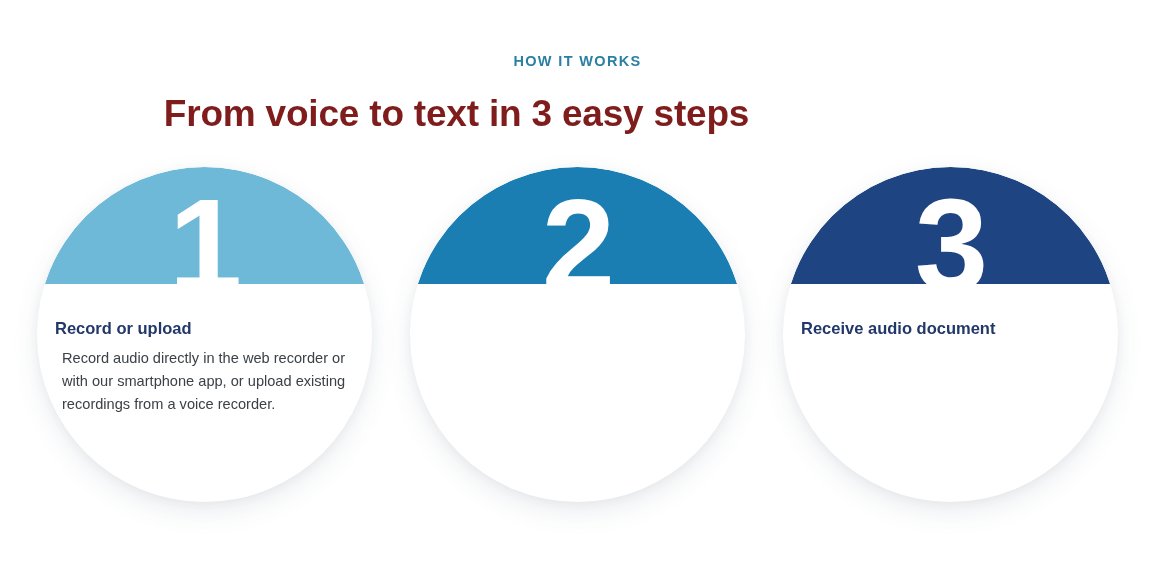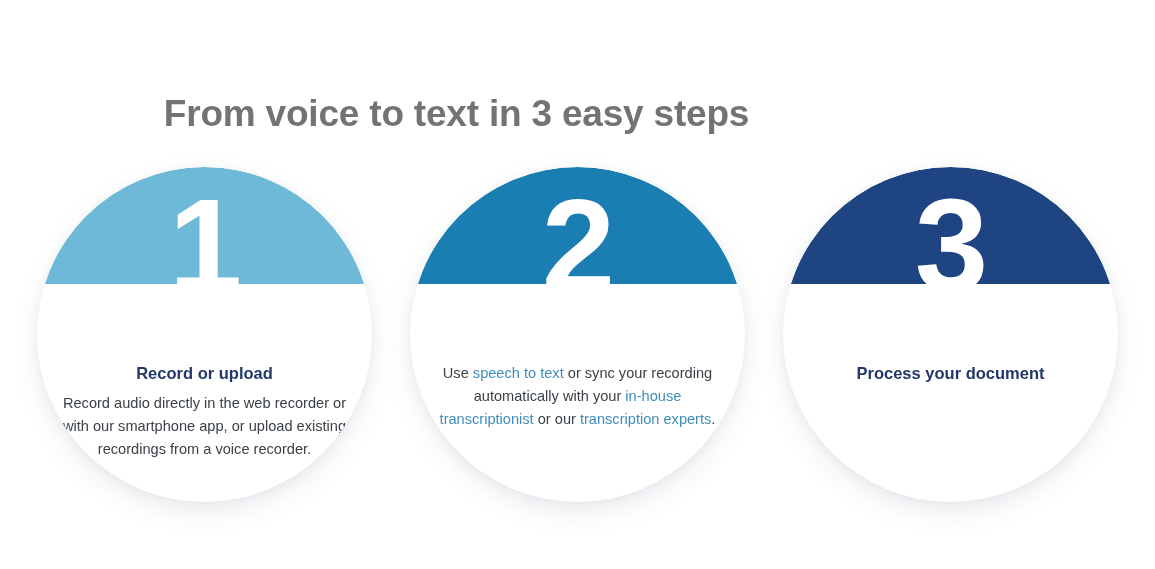--- a/index.html
+++ b/index.html
@@ -38,21 +38,21 @@
   }
 
   .headline {
     position: absolute;
     top: 90px;
     left: 0;
     width: 913px;
     text-align: center;
     font-size: 37px;
     font-weight: bold;
-    color: #737373;
+    color: #7f1d1d;
     letter-spacing: -0.2px;
     line-height: 48px;
     margin: 0;
   }
 
   
   .steps {
     position: absolute;
     top: 167px;
     left: 37px;
@@ -107,22 +107,20 @@
     letter-spacing: -2px;
     user-select: none;
   }
 
   
   .step-body {
     position: absolute;
     top: 150px;
     left: 18px;
     width: 299px;
-    text-align: center;
-    margin-top: 45px;
   }
 
   .step-title {
     font-size: 16.5px;
     font-weight: bold;
     color: #22386a;
     line-height: 22px;
     margin: 0 0 8px 0;
   }
 
@@ -147,20 +145,21 @@
   
   .s1 .step-text { width: 285px; margin: 0 auto; }
   .s2 .step-text { width: 278px; margin: 0 auto; }
   .s3 .step-text { width: 285px; margin: 0 auto; }
 </style>
 </head>
 <body style="background: rgb(255, 255, 255);">
 
 <div class="section">
 
+  <div class="eyebrow">HOW IT WORKS</div>
 
   <h2 class="headline">From voice to text in 3 easy steps</h2>
 
   <div class="steps">
 
     <div class="step s1">
       <div class="step-cap">
         <div class="step-cap-inner" style="background: rgb(111, 185, 216);"></div>
       </div>
       <div class="step-number">1</div>
@@ -169,28 +168,27 @@
         <p class="step-text">Record audio directly in the web recorder or with our smartphone app, or upload existing recordings from a voice recorder.</p>
       </div>
     </div>
 
     <div class="step s2">
       <div class="step-cap">
         <div class="step-cap-inner" style="background: rgb(26, 126, 179);"></div>
       </div>
       <div class="step-number">2</div>
       <div class="step-body">
-        <p class="step-text">Use <a class="step-link">speech to text</a> or sync your recording automatically with your <a class="step-link">in-house transcriptionist</a> or our <a class="step-link">transcription experts</a>.</p>
       </div>
     </div>
 
     <div class="step s3">
       <div class="step-cap">
         <div class="step-cap-inner" style="background: rgb(30, 68, 130);"></div>
       </div>
       <div class="step-number">3</div>
       <div class="step-body">
-        <div class="step-title">Process your document</div>
+        <div class="step-title">Receive audio document</div>
       </div>
     </div>
 
   </div>
 </div>
 
 </body></html>

